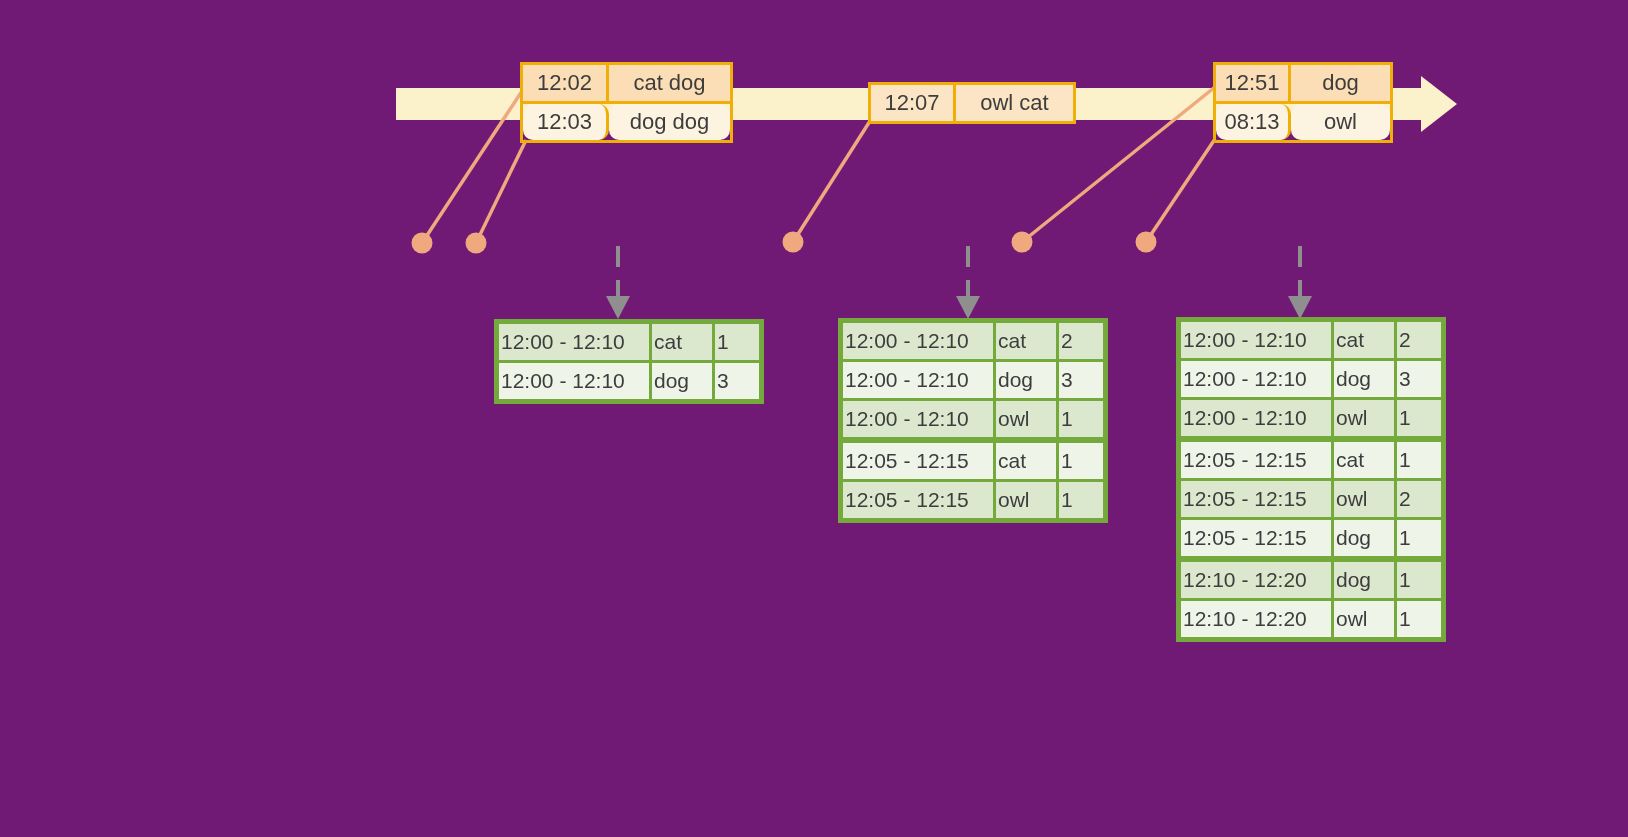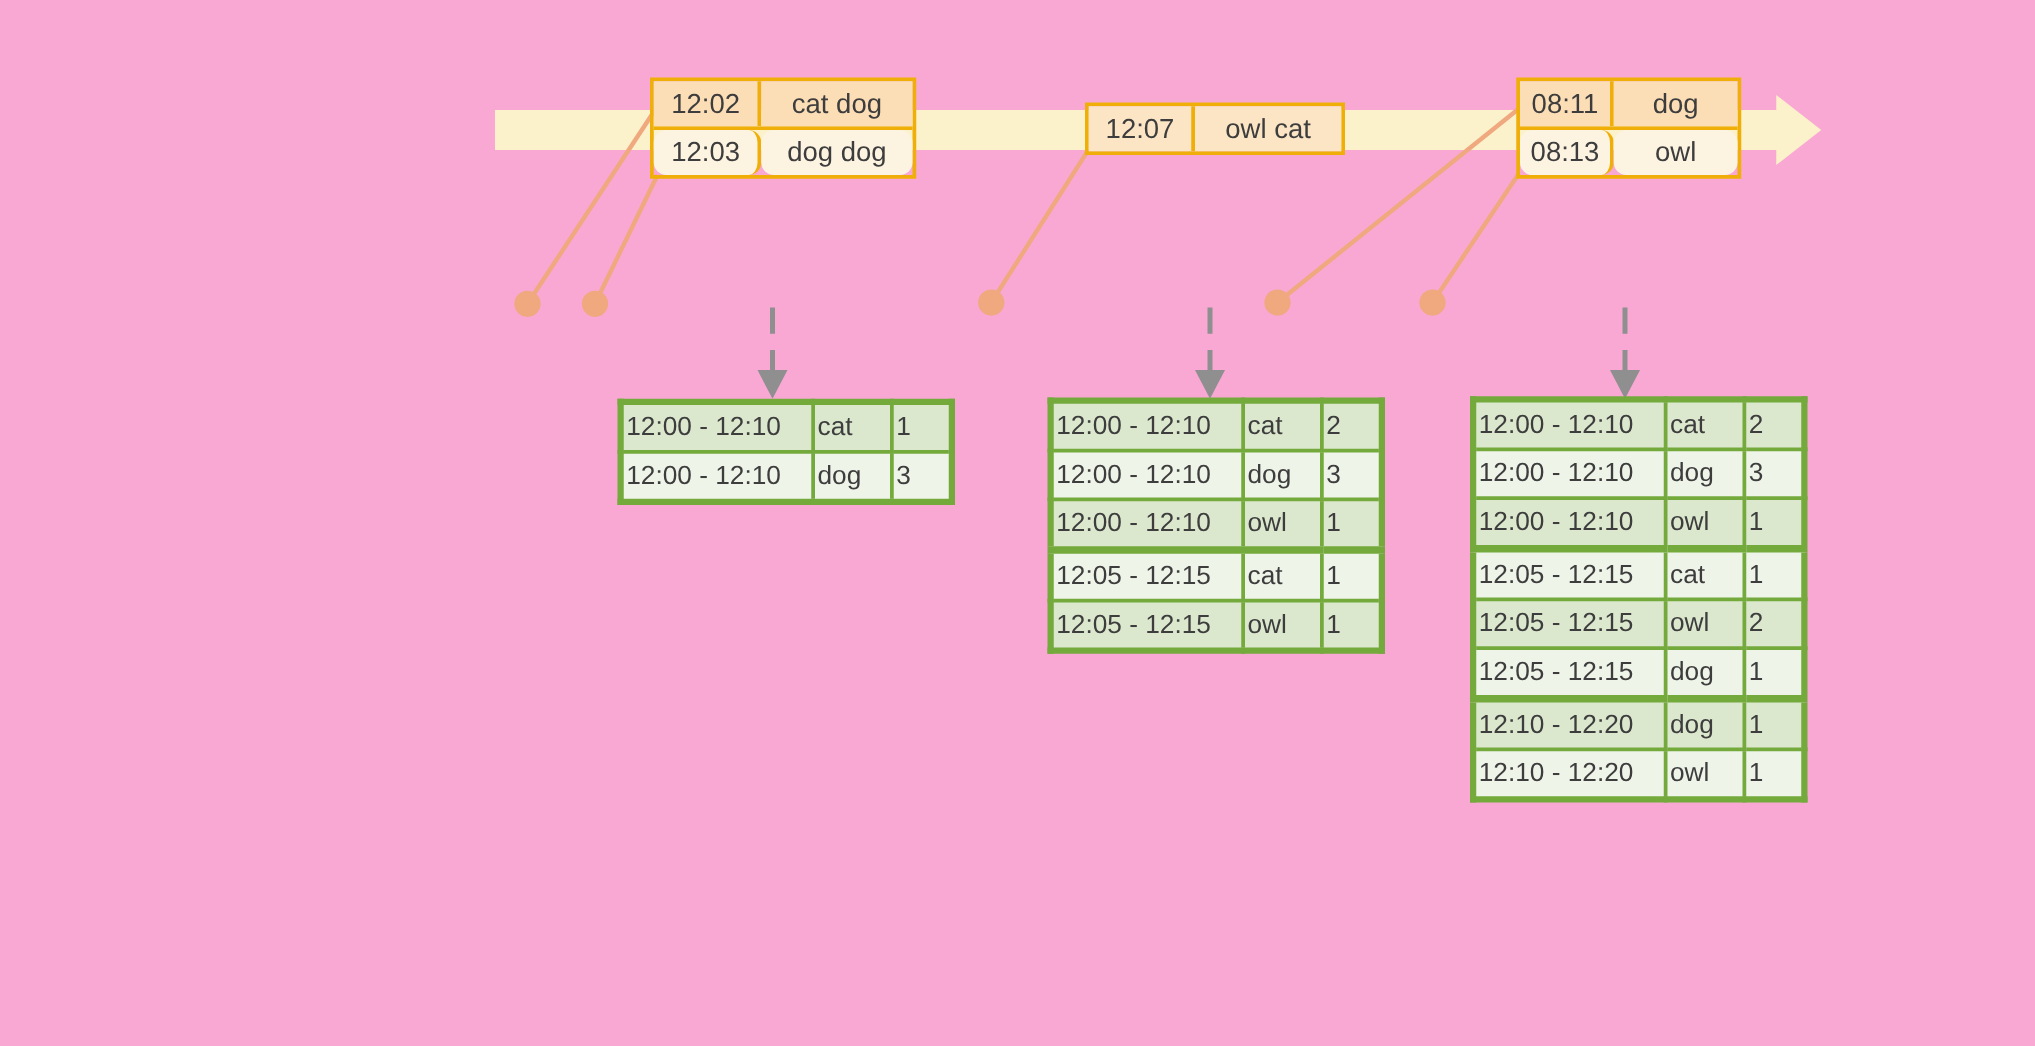--- a/index.html
+++ b/index.html
@@ -1,16 +1,16 @@
 <!DOCTYPE html>
 <html><head>
 <meta charset="utf-8">
 <style>
   html,body{margin:0;padding:0;background:#000;}
-  .canvas{position:relative;width:1628px;height:837px;background:#f9a8d4;overflow:hidden;
+  .canvas{position:relative;width:1628px;height:837px;background:#701a75;overflow:hidden;
           font-family:"Liberation Sans",sans-serif;}
 
   
   .band{position:absolute;left:396px;top:88px;width:1027px;height:32px;background:#FBF1CA;}
   .band-arrow{position:absolute;left:1421px;top:76px;width:0;height:0;
               border-top:28px solid transparent;border-bottom:28px solid transparent;
               border-left:36px solid #FBF1CA;}
 
   
   .overlay{position:absolute;left:0;top:0;}
@@ -80,21 +80,21 @@
 
   <div class="event-box" id="eb2" style="left:868px;top:82px;">
     <div class="erow e-mid">
       <div class="ecell time">12:07</div>
       <div class="ecell words">owl cat</div>
     </div>
   </div>
 
   <div class="event-box" id="eb3" style="left:1213px;top:62px;">
     <div class="erow e-dark">
-      <div class="ecell time">08:11</div>
+      <div class="ecell time">12:51</div>
       <div class="ecell words">dog</div>
     </div>
     <div class="erow e-light">
       <div class="ecell time">08:13</div>
       <div class="ecell words">owl</div>
     </div>
   </div>
 
   <table class="rtable" style="left:494px;top:319px;">
     <tbody>

